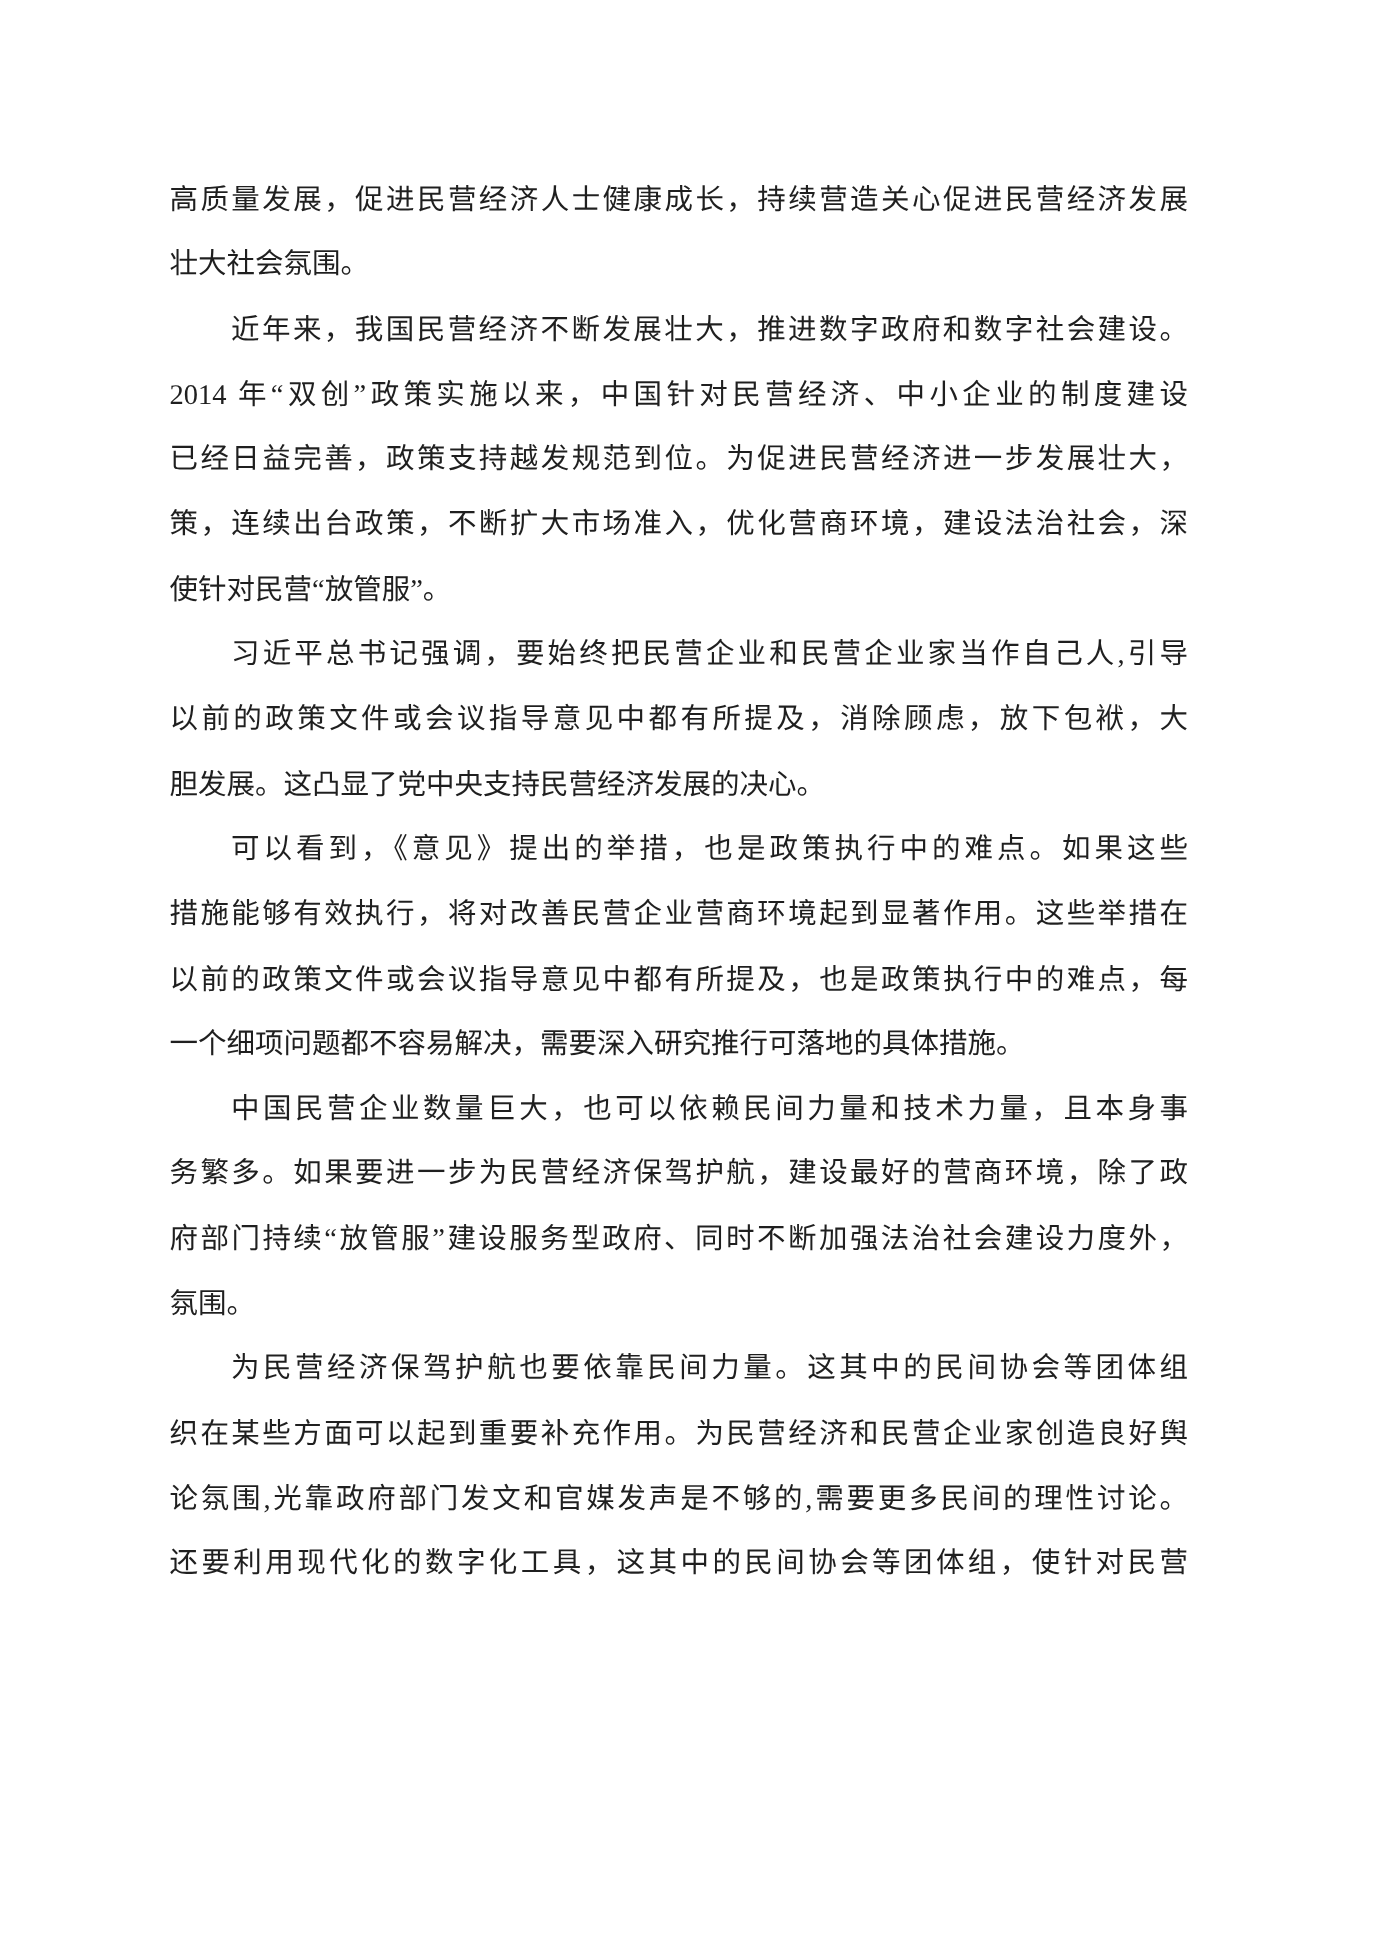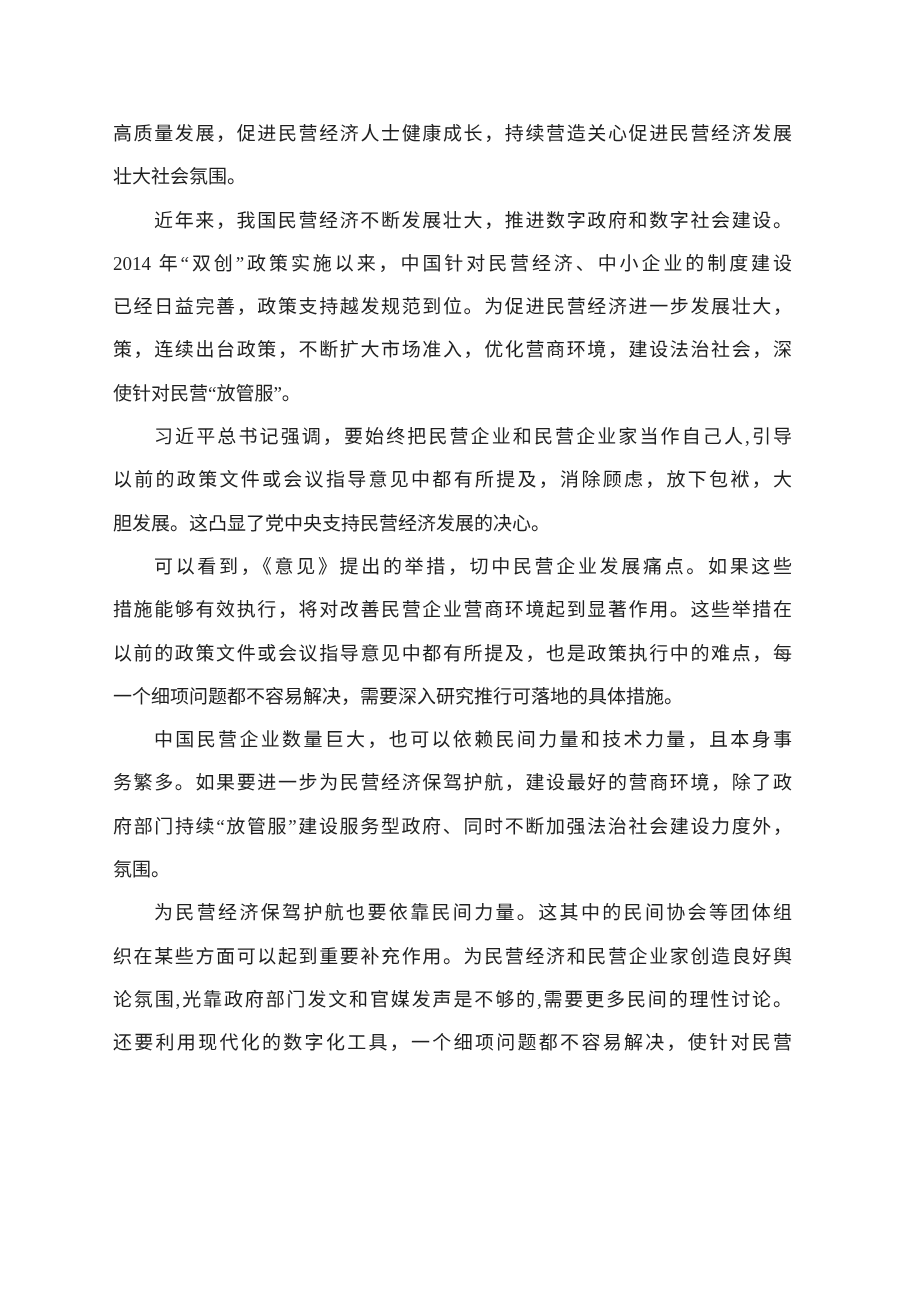--- a/index.html
+++ b/index.html
@@ -58,31 +58,31 @@
         <div class="line">已经日益完善，政策支持越发规范到位。为促进民营经济进一步发展壮大，</div>
         <div class="line">策，连续出台政策，不断扩大市场准入，优化营商环境，建设法治社会，深</div>
         <div class="line short">使针对民营“放管服”。</div>
       </div>
       <div class="paragraph">
         <div class="line indent">习近平总书记强调，要始终把民营企业和民营企业家当作自己人,引导</div>
         <div class="line">以前的政策文件或会议指导意见中都有所提及，消除顾虑，放下包袱，大</div>
         <div class="line short">胆发展。这凸显了党中央支持民营经济发展的决心。</div>
       </div>
       <div class="paragraph">
-        <div class="line indent">可以看到，《意见》提出的举措，切中民营企业发展痛点。如果这些</div>
+        <div class="line indent">可以看到，《意见》提出的举措，也是政策执行中的难点。如果这些</div>
         <div class="line">措施能够有效执行，将对改善民营企业营商环境起到显著作用。这些举措在</div>
         <div class="line">以前的政策文件或会议指导意见中都有所提及，也是政策执行中的难点，每</div>
         <div class="line short">一个细项问题都不容易解决，需要深入研究推行可落地的具体措施。</div>
       </div>
       <div class="paragraph">
         <div class="line indent">中国民营企业数量巨大，也可以依赖民间力量和技术力量，且本身事</div>
         <div class="line">务繁多。如果要进一步为民营经济保驾护航，建设最好的营商环境，除了政</div>
         <div class="line">府部门持续“放管服”建设服务型政府、同时不断加强法治社会建设力度外，</div>
         <div class="line short">氛围。</div>
       </div>
       <div class="paragraph">
         <div class="line indent">为民营经济保驾护航也要依靠民间力量。这其中的民间协会等团体组</div>
         <div class="line">织在某些方面可以起到重要补充作用。为民营经济和民营企业家创造良好舆</div>
         <div class="line">论氛围,光靠政府部门发文和官媒发声是不够的,需要更多民间的理性讨论。</div>
-        <div class="line">还要利用现代化的数字化工具，一个细项问题都不容易解决，使针对民营</div>
+        <div class="line">还要利用现代化的数字化工具，这其中的民间协会等团体组，使针对民营</div>
       </div>
     </div>
 </div>
 
 </body></html>

